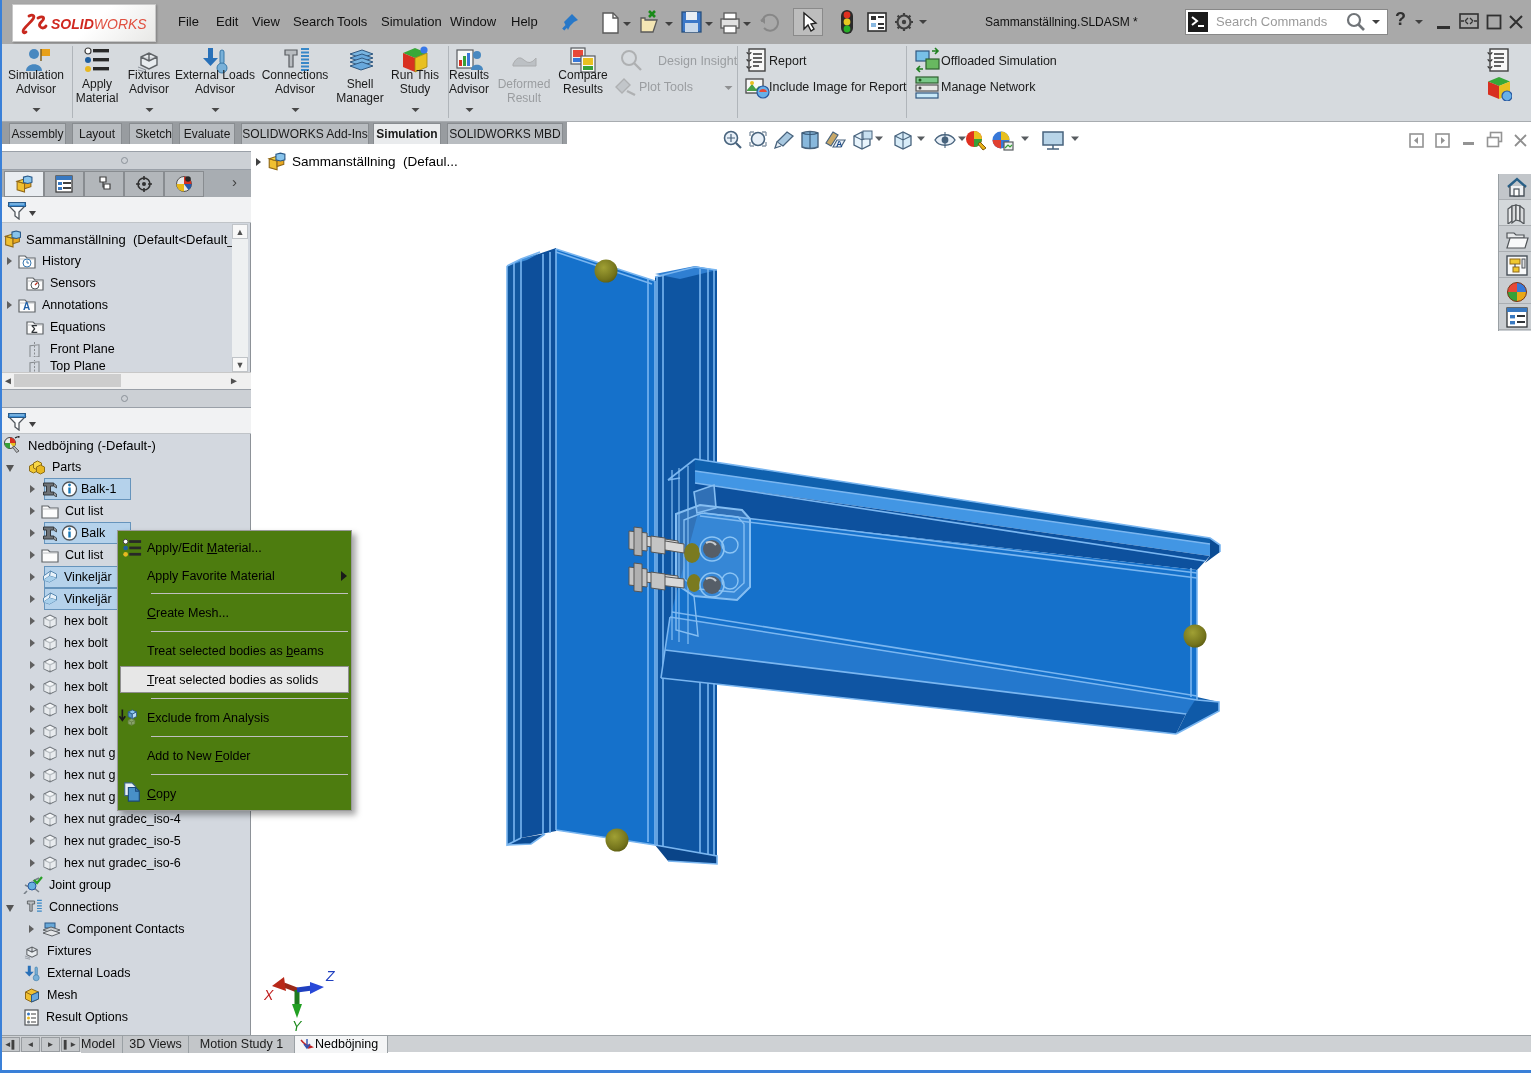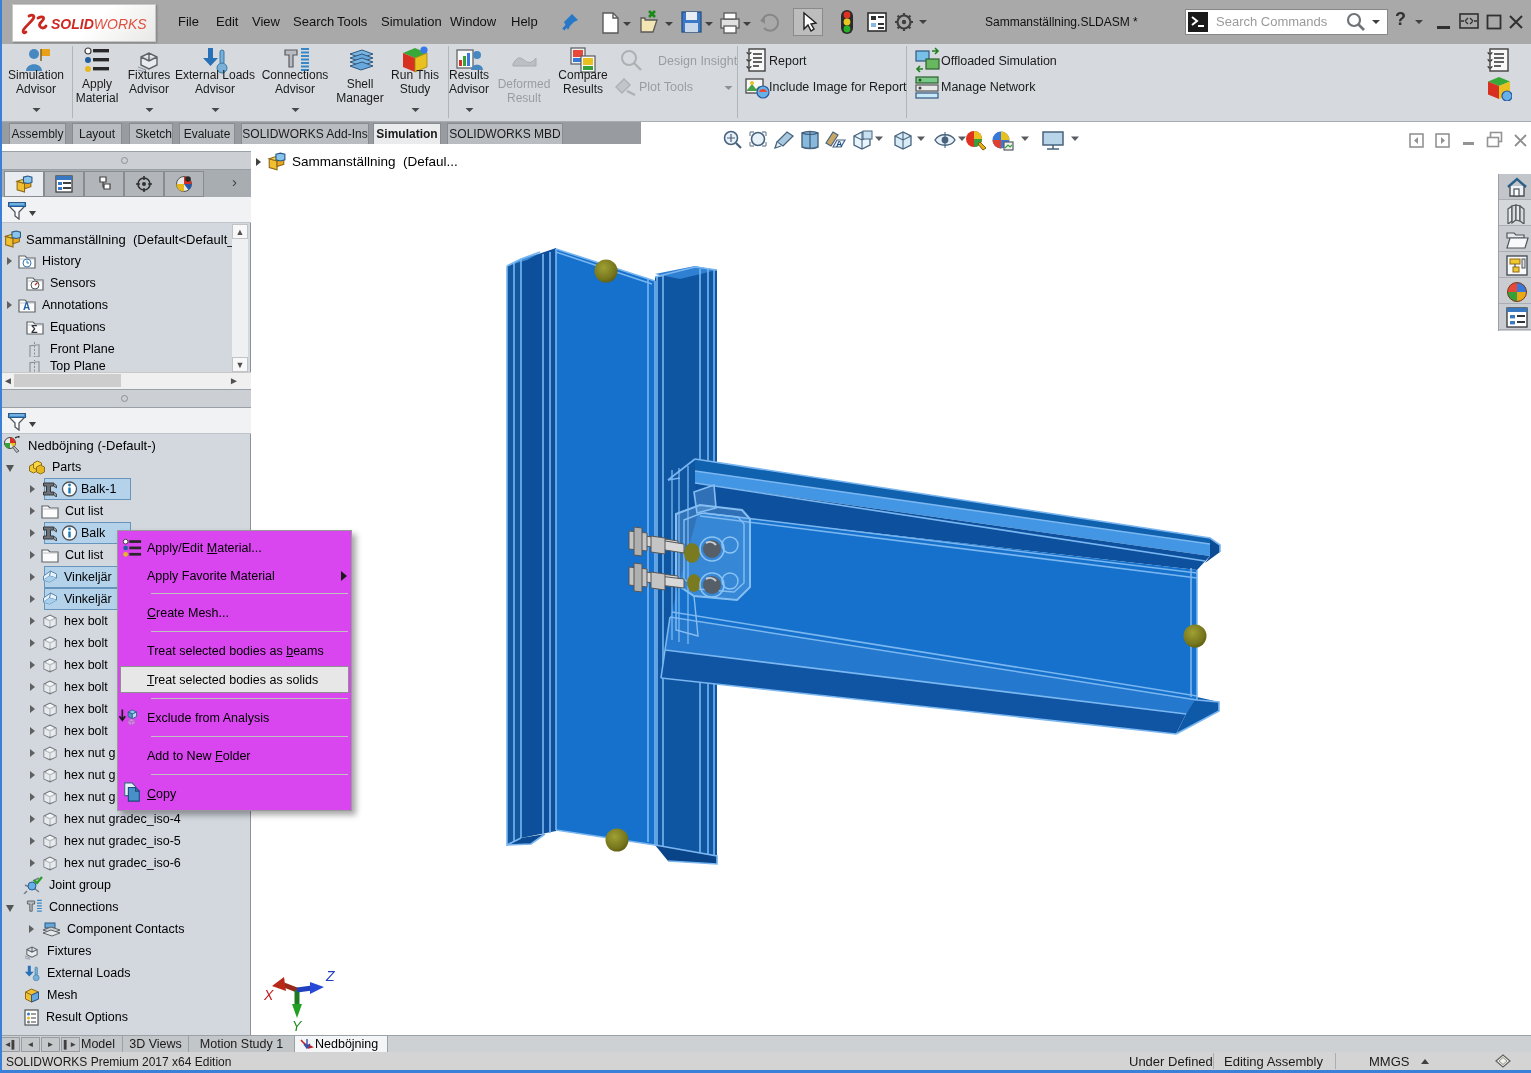--- a/index.html
+++ b/index.html
@@ -1,23 +1,23 @@
 <!DOCTYPE html>
 <html><head><meta charset="utf-8">
 <style>
 *{margin:0;padding:0;box-sizing:border-box}
 html,body{width:1531px;height:1073px;overflow:hidden;font-family:"Liberation Sans",sans-serif;background:#fff}
 .abs{position:absolute}
 #app{position:absolute;left:0;top:0;width:1531px;height:1073px}
 #titlebar{position:absolute;left:0;top:0;width:1531px;height:44px;background:#a9a9a9;z-index:10}
 #ribbon{position:absolute;left:0;top:44px;width:1531px;height:78px;background:#d6dade;border-bottom:1px solid #a8acb0;z-index:10}
-#tabstrip{position:absolute;left:0;top:122px;width:641px;height:22px;background:#989ca0;z-index:11}
+#tabstrip{position:absolute;left:0;top:122px;width:567px;height:22px;background:#989ca0;z-index:11}
 #leftpanel{position:absolute;left:0;top:151px;width:251px;height:884px;background:#d3d8df;border-right:1px solid #8d9298;z-index:12}
 #rightstrip{position:absolute;left:1498px;top:174px;width:33px;height:157px;background:#c9cdd1;border-left:1px solid #9aa0a4;z-index:5}
-#ctxmenu{position:absolute;left:117px;top:530px;width:235px;height:281px;background:#d946ef;border:1px solid #9a9a9a;box-shadow:4px 4px 6px rgba(0,0,0,0.35);z-index:20}
+#ctxmenu{position:absolute;left:117px;top:530px;width:235px;height:281px;background:#4d7c0f;border:1px solid #9a9a9a;box-shadow:4px 4px 6px rgba(0,0,0,0.35);z-index:20}
 #bottomtabs{position:absolute;left:0;top:1035px;width:1531px;height:17px;background:#ced1d4;border-top:1px solid #9aa0a4;z-index:10}
 #statusbar{position:absolute;left:0;top:1052px;width:1531px;height:18px;background:#d4d4d4;z-index:10}
 #blueline{position:absolute;left:0;top:1070px;width:1531px;height:3px;background:#3a80d8;z-index:30}
 #blueleft{position:absolute;left:0;top:0;width:2px;height:1073px;background:#3a80d8;z-index:30}
 .menuitem{position:absolute;color:#111;font-size:13px}
 .mi{position:absolute;height:28px;line-height:28px;left:29px;font-size:12.5px;color:#000;white-space:nowrap}
 .sep{position:absolute;left:33px;right:3px;height:1px;background:#c0c0c0}
 .tr{position:absolute;height:22px;display:flex;align-items:center;font-size:12.5px;color:#000;white-space:nowrap}
 .tr svg{flex:0 0 auto}
 .u{text-decoration:underline}
@@ -805,35 +805,20 @@
  <div class="abs" style="left:81px;top:0;width:42px;height:17px;background:#c3c6c9;border-right:1px solid #9aa0a4;font-size:12.5px;color:#1a1a1a;line-height:17px">Model</div>
  <div class="abs" style="left:123px;top:0;width:66px;height:17px;background:#c3c6c9;border-right:1px solid #9aa0a4;font-size:12.5px;color:#1a1a1a;text-align:center;line-height:17px">3D Views</div>
  <div class="abs" style="left:189px;top:0;width:106px;height:17px;background:#c3c6c9;border-right:1px solid #9aa0a4;font-size:12.5px;color:#1a1a1a;text-align:center;line-height:17px">Motion Study 1</div>
  <div class="abs" style="left:295px;top:0;width:93px;height:17px;background:#f4f5f6;border-right:1px solid #9aa0a4"></div>
  <svg class="abs" style="left:299px;top:2px" width="15" height="14" viewBox="0 0 15 14">
         <path d="M 2 2 c 3 4 6 6 11 7 m -4 -2 l 4 2 l -4 1" fill="none" stroke="#c02020" stroke-width="1.4"></path>
         <path d="M 8 1 l 0 9 m -3 -4 l 3 4 l 3 -4" fill="none" stroke="#3050b0" stroke-width="1.4"></path>
       </svg>
  <div class="abs" style="left:315px;top:0;font-size:12.5px;font-weight:normal;color:#000;line-height:17px">Nedböjning</div>
 </div>
-<div id="statusbar">
- <div class="abs" style="left:6px;top:3px;font-size:12px;color:#1a1a1a">SOLIDWORKS Premium 2017 x64 Edition</div>
- <div class="abs" style="left:1129px;top:2px;font-size:13px;color:#1a1a1a">Under Defined</div>
- <div class="abs" style="left:1213px;top:1px;width:1px;height:16px;background:#aaaeb2"></div>
- <div class="abs" style="left:1224px;top:2px;font-size:13px;color:#1a1a1a">Editing Assembly</div>
- <div class="abs" style="left:1335px;top:1px;width:1px;height:16px;background:#aaaeb2"></div>
- <div class="abs" style="left:1369px;top:2px;font-size:13px;color:#1a1a1a">MMGS</div>
- <svg class="abs" style="left:1420px;top:6px" width="10" height="7" viewBox="0 0 10 7">
-        <path d="M 1 6 l 8 0 l -4 -5 z" fill="#404040"></path>
-      </svg>
- <svg class="abs" style="left:1494px;top:1px" width="18" height="16" viewBox="0 0 18 16">
-        <path d="M 2 8 l 7 -6 l 7 6 l -7 6 Z" fill="#f0f0e8" stroke="#606060" stroke-width="1.2"></path>
-        <path d="M 5 8 l 4 -3.5 l 4 3.5 l -4 3.5 Z" fill="none" stroke="#909090" stroke-width="1"></path>
-      </svg>
-</div>
 <div id="rightstrip">
  <div class="abs" style="left:0;top:0px;width:33px;height:26px;background:#c2c6ca;border-bottom:1px solid #aaaeb2"></div>
  <svg class="abs" style="left:7px;top:3px" width="22" height="21" viewBox="0 0 22 21">
         <path d="M 2 10 L 11 2 L 20 10" fill="none" stroke="#286088" stroke-width="2.4"></path>
         <path d="M 4 9 L 4 19 L 18 19 L 18 9" fill="#f0f2f4" stroke="#485058" stroke-width="1.4"></path>
         <rect x="8" y="12" width="5" height="7" fill="#fff" stroke="#485058" stroke-width="1.2"></rect>
       </svg>
  <div class="abs" style="left:0;top:26px;width:33px;height:26px;background:#d4d8db;border-bottom:1px solid #aaaeb2"></div>
  <svg class="abs" style="left:7px;top:29px" width="22" height="21" viewBox="0 0 22 21">
         <g stroke="#505458" stroke-width="1.2">

